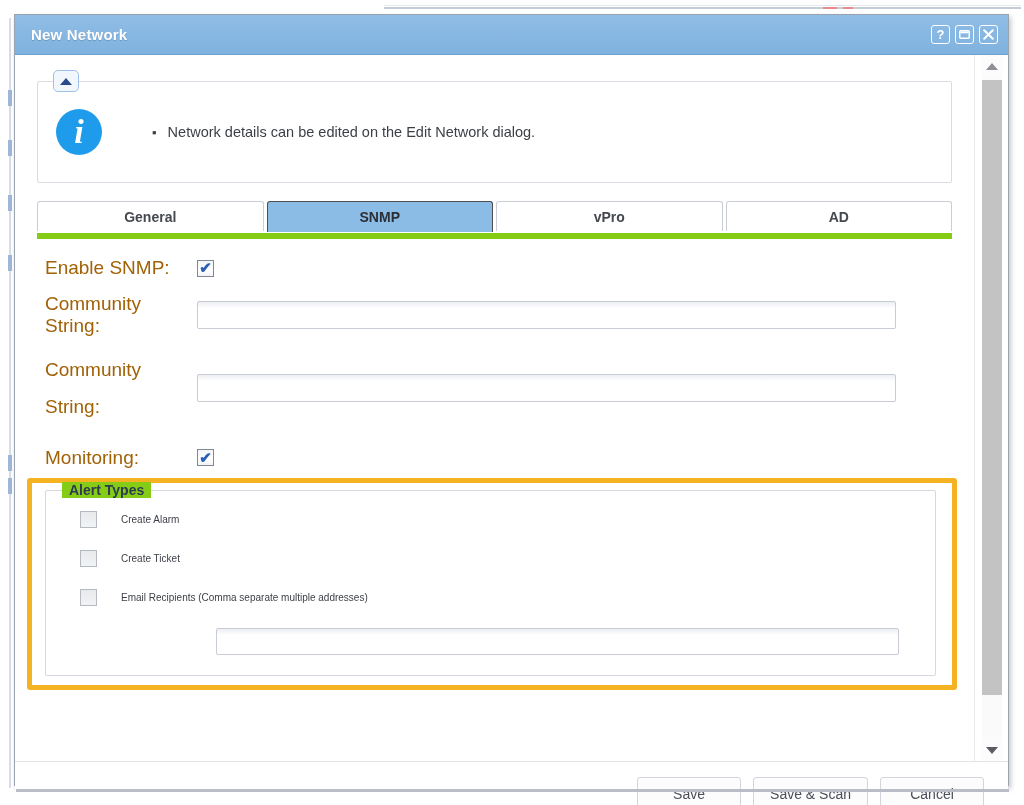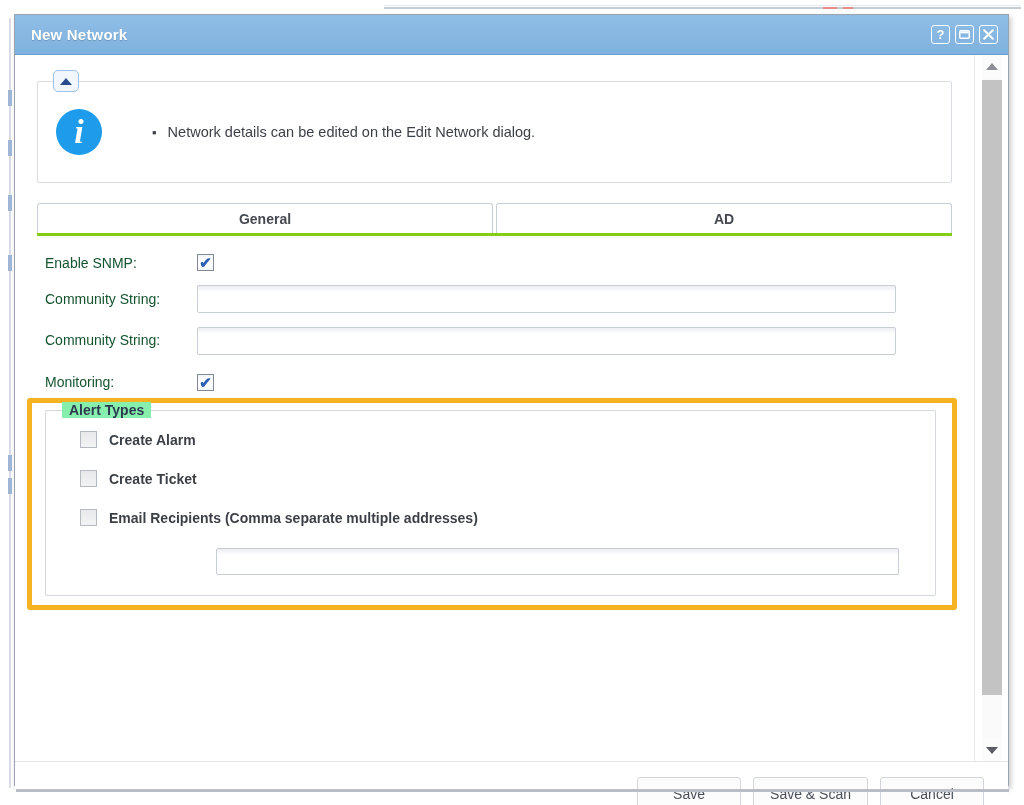--- a/index.html
+++ b/index.html
@@ -192,24 +192,24 @@
     font-size: 13px;
     margin-right: 11px;
     color: #3b3f46;
     line-height: 1;
   }
 
   
   .tabs {
     margin-top: 18px;
     display: flex;
-    align-items: flex-end;
+    align-items: flex-start;
     position: relative;
     height: 32px;
-    border-bottom: 3px solid #84cc16;
+    border-bottom: 6px solid #84cc16;
   }
   .tab {
     flex: 1;
     height: 30px;
     display: flex;
     align-items: center;
     justify-content: center;
     font-size: 14px;
     font-weight: bold;
     color: #44484f;
@@ -237,22 +237,22 @@
     padding-left: 8px;
   }
   .row {
     display: flex;
     align-items: center;
     margin-bottom: 14px;
   }
   .row-label {
     width: 152px;
     flex: none;
-    font-size: 14px;
-    color: #14532d;
+    font-size: 19px;
+    color: #a16207;
   }
   .row-label.two-line {
     line-height: 1.95;
   }
   .text-input {
     flex: 1;
     height: 28px;
     border: 1px solid #c8ccd4;
     border-radius: 2px;
     background: #ffffff;
@@ -312,37 +312,36 @@
     border-radius: 2px;
     padding: 20px 18px 20px 18px;
     position: relative;
     box-sizing: border-box;
     margin-right: 16px;
   }
   .fieldset-legend {
     position: absolute;
     top: -9px;
     left: 16px;
-    background: #86efac;
+    background: #84cc16;
     padding: 0 7px;
     font-size: 14px;
     font-weight: bold;
     color: #2e3a52;
   }
   .cb-row {
     display: flex;
     align-items: center;
     margin: 0 0 22px 16px;
   }
   .cb-row:last-of-type { margin-bottom: 14px; }
   .cb-label {
-    margin-left: 12px;
-    font-size: 14px;
+    margin-left: 24px;
+    font-size: 10px;
     color: #3b3f46;
-    font-weight: bold;
   }
   .email-input-row {
     margin-left: 152px;
     margin-right: 18px;
   }
   .email-input {
     width: 100%;
     height: 27px;
     border: 1px solid #c8ccd4;
     border-radius: 2px;
@@ -499,20 +498,26 @@
             <span class="info-bullet">▪</span>
             <span>Network details can be edited on the Edit Network dialog.</span>
           </div>
         </div>
       </div>
 
       <div class="tabs">
         <div class="tab">
           <span>General</span>
         </div>
+        <div class="tab active">
+          <span>SNMP</span>
+        </div>
+        <div class="tab">
+          <span>vPro</span>
+        </div>
         <div class="tab">
           <span>AD</span>
         </div>
       </div>
 
       <div class="form">
 
         <div class="row">
           <div class="row-label">Enable SNMP:</div>
           <div class="checkbox checked">

